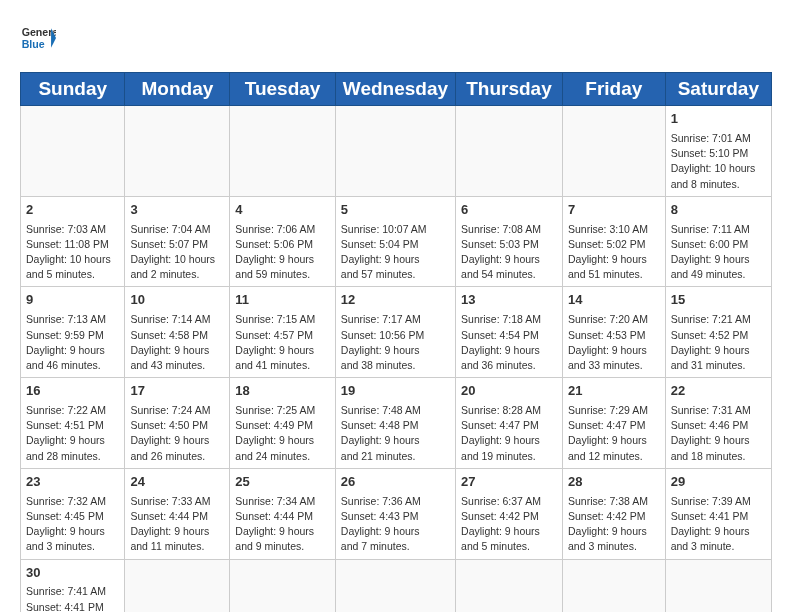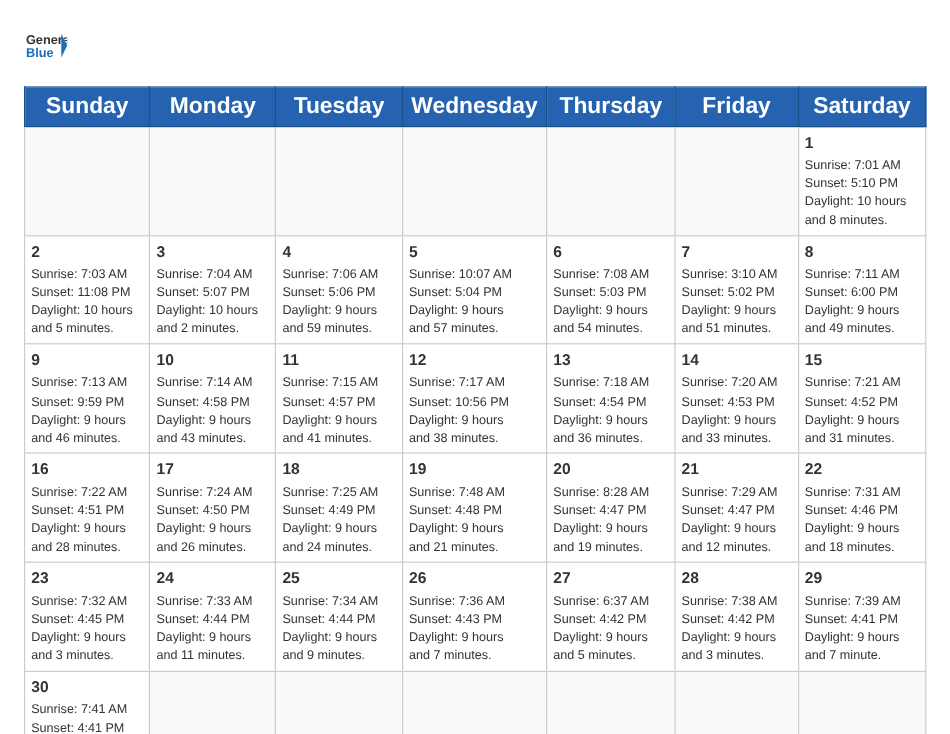--- a/index.html
+++ b/index.html
@@ -312,21 +312,21 @@
           <div class="cell-content">Sunrise: 7:38 AM</div>
           <div class="cell-content">Sunset: 4:42 PM</div>
           <div class="cell-content">Daylight: 9 hours</div>
           <div class="cell-content">and 3 minutes.</div>
         </td>
         <td>
           <span class="day-num">29</span>
           <div class="cell-content">Sunrise: 7:39 AM</div>
           <div class="cell-content">Sunset: 4:41 PM</div>
           <div class="cell-content">Daylight: 9 hours</div>
-          <div class="cell-content">and 7 minute.</div>
+          <div class="cell-content">and 3 minute.</div>
         </td>
       </tr>
       <tr>
         <td>
           <span class="day-num">30</span>
           <div class="cell-content">Sunrise: 7:41 AM</div>
           <div class="cell-content">Sunset: 4:41 PM</div>
           <div class="cell-content">Daylight: 9 hours</div>
         </td>
         <td class="empty"></td>

